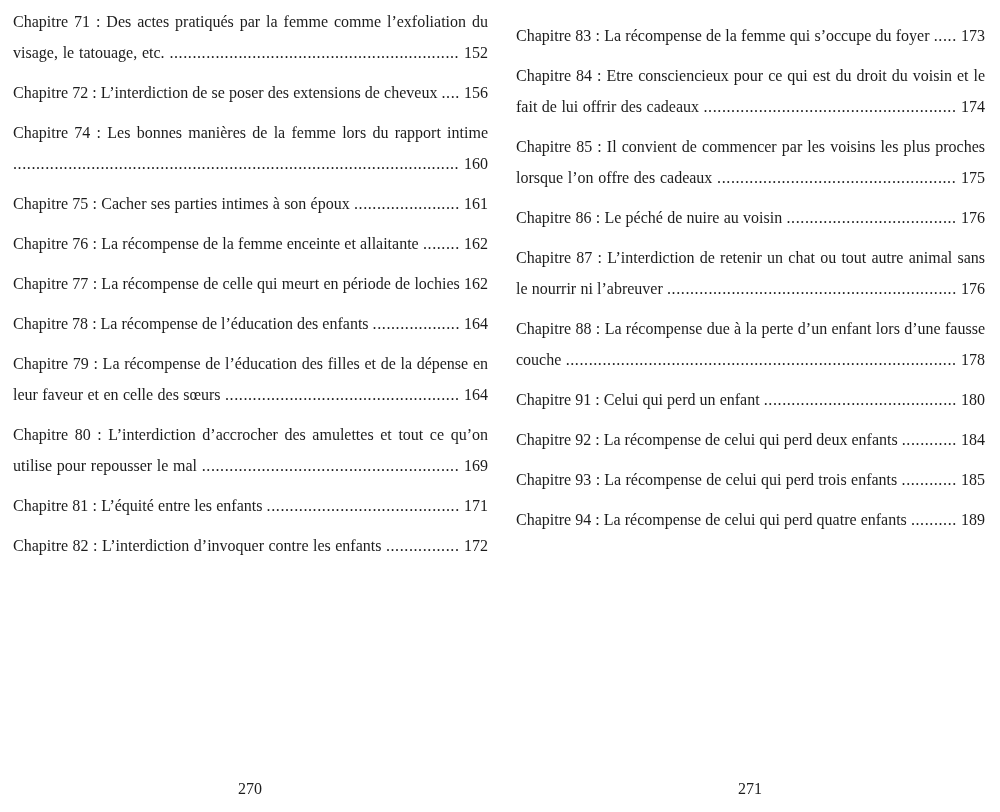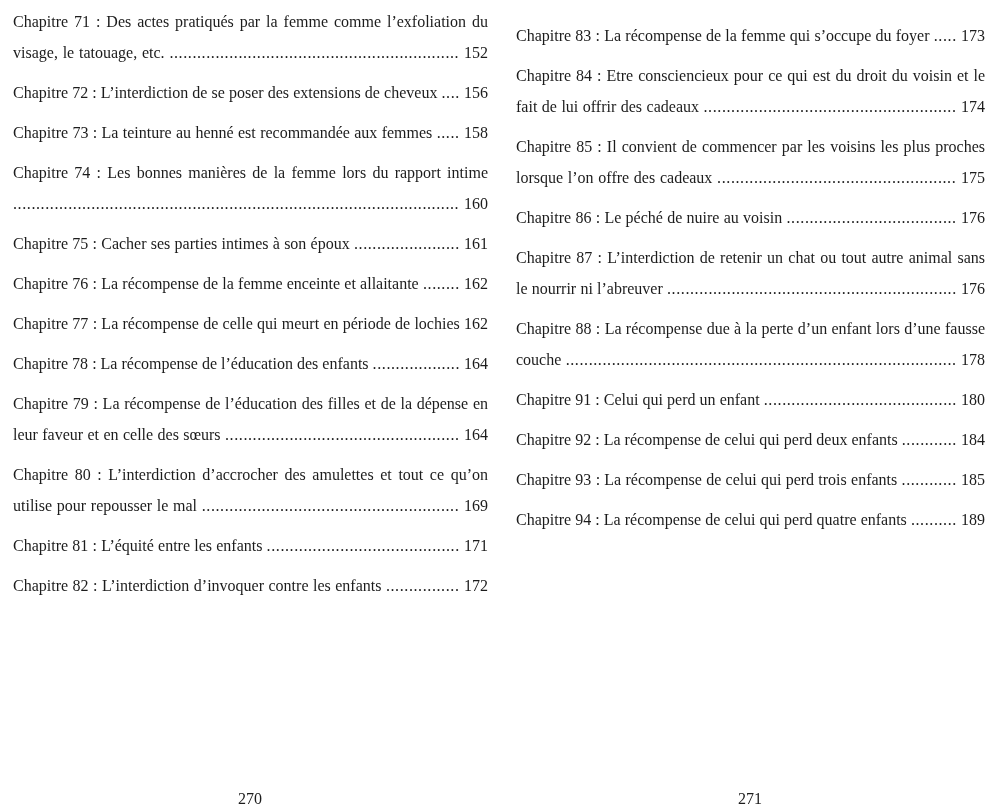--- a/index.html
+++ b/index.html
@@ -34,37 +34,36 @@
   .toc-title { }
   .toc-leader {
     letter-spacing: 0.6px;
     white-space: nowrap;
   }
   .toc-page { white-space: nowrap; }
   .folio {
     position: absolute;
     left: 0;
     right: 0;
-    bottom: 2px;
+    bottom: 12px;
     text-align: center;
     font-size: 16px;
     line-height: 22px;
   }
 </style>
 </head>
 <body>
 
 <div class="spread">
   <section class="page page-left">
     <div class="entries">
   <p class="toc-entry"><span class="toc-title">Chapitre 71 : Des actes pratiqués par la femme comme l’exfoliation du visage, le tatouage, etc.</span> <span class="toc-leader">...............................................................</span> <span class="toc-page">152</span></p>
 
   <p class="toc-entry"><span class="toc-title">Chapitre 72 : L’interdiction de se poser des extensions de cheveux</span> <span class="toc-leader">....</span> <span class="toc-page">156</span></p>
 
-  <p class="toc-entry"><span class="toc-title">Chapitre 73 : La teinture au henné est recommandée aux femmes</span> <span class="toc-leader">.....</span> <span class="toc-page">158</span></p>
 
   <p class="toc-entry"><span class="toc-title">Chapitre 74 : Les bonnes manières de la femme lors du rapport intime</span> <span class="toc-leader">.................................................................................................</span> <span class="toc-page">160</span></p>
 
   <p class="toc-entry"><span class="toc-title">Chapitre 75 : Cacher ses parties intimes à son époux</span> <span class="toc-leader">.......................</span> <span class="toc-page">161</span></p>
 
   <p class="toc-entry"><span class="toc-title">Chapitre 76 : La récompense de la femme enceinte et allaitante</span> <span class="toc-leader">........</span> <span class="toc-page">162</span></p>
 
   <p class="toc-entry"><span class="toc-title">Chapitre 77 : La récompense de celle qui meurt en période de lochies</span> <span class="toc-leader"></span> <span class="toc-page">162</span></p>
 
   <p class="toc-entry"><span class="toc-title">Chapitre 78 : La récompense de l’éducation des enfants</span> <span class="toc-leader">...................</span> <span class="toc-page">164</span></p>

